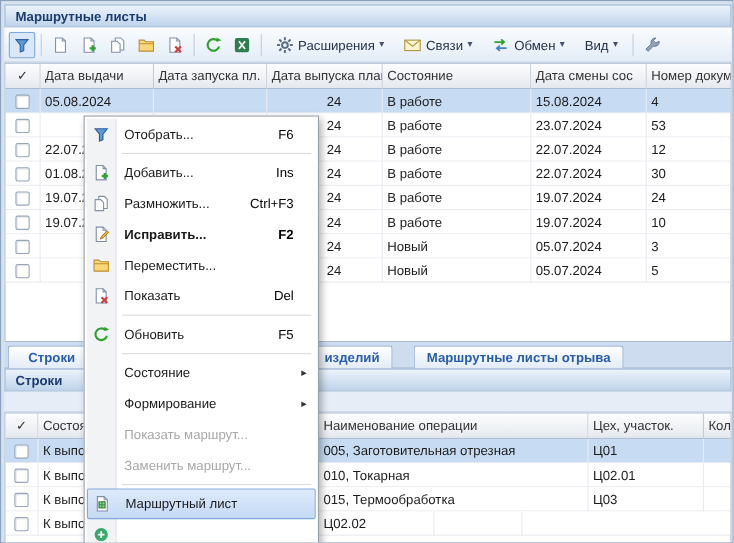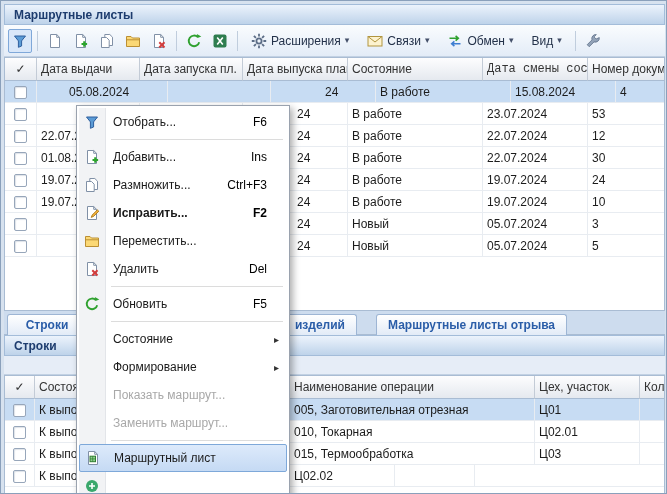--- a/index.html
+++ b/index.html
@@ -196,27 +196,27 @@
       </div>
     </div>
 
   <div class="grid grid-main">
     <div class="g-head">
         <div class="g-hcell center" style="width: 32px;">✓</div>
         <div class="g-hcell" style="width: 103px;">Дата выдачи</div>
         <div class="g-hcell" style="width: 103px;">Дата запуска пл.</div>
         <div class="g-hcell" style="width: 105px;">Дата выпуска план..</div>
         <div class="g-hcell" style="width: 135px;">Состояние</div>
-        <div class="g-hcell" style="width: 105px; font-family: Liberation Mono, monospace;">Дата смены сос</div>
+        <div class="g-hcell" style="width: 105px;">Дата смены сос</div>
         <div class="g-hcell" style="width: 100px;">Номер документа</div>
       </div>
     <div class="g-body">
         <div class="g-row selected">
           <div class="g-cell center" style="width: 32px;"><span class="chk"></span></div>
-          <div class="g-cell" style="width: 103px; margin-left: 28px;">05.08.2024</div>
+          <div class="g-cell" style="width: 103px;">05.08.2024</div>
           <div class="g-cell" style="width: 103px;"></div>
           <div class="g-cell pad-plan" style="width: 105px;">24</div>
           <div class="g-cell" style="width: 135px;">В работе</div>
           <div class="g-cell" style="width: 105px;">15.08.2024</div>
           <div class="g-cell" style="width: 100px;">4</div>
         </div>
         <div class="g-row">
           <div class="g-cell center" style="width: 32px;"><span class="chk"></span></div>
           <div class="g-cell" style="width: 103px;"></div>
           <div class="g-cell" style="width: 103px;"></div>
@@ -392,21 +392,21 @@
         <span class="m-label">Переместить...</span>
       </div>
       <div class="m-item">
         <span class="m-icon">
           <svg viewBox="0 0 16 16">
             <path d="M3.5 1.5h6.2l2.8 2.8v10.2h-9z" fill="#fff" stroke="#8090a6"></path>
             <path d="M9.7 1.5v2.8h2.8" fill="none" stroke="#8090a6"></path>
             <path d="M8.3 9.3l5.2 5.2M13.5 9.3l-5.2 5.2" stroke="#d33c3c" stroke-width="2"></path>
           </svg>
         </span>
-        <span class="m-label">Удалить</span>
+        <span class="m-label">Показать</span>
         <span class="m-short">Del</span>
       </div>
       <div class="m-sep"></div>
       <div class="m-item">
         <span class="m-icon">
           <svg viewBox="0 0 16 16">
             <path d="M13.2 9.2a5.3 5.3 0 1 1-1.3-5" fill="none" stroke="#2fa12f" stroke-width="1.9"></path>
             <path d="M10.8 1l.7 4 3.8-1.5z" fill="#2fa12f"></path>
           </svg>
         </span>

